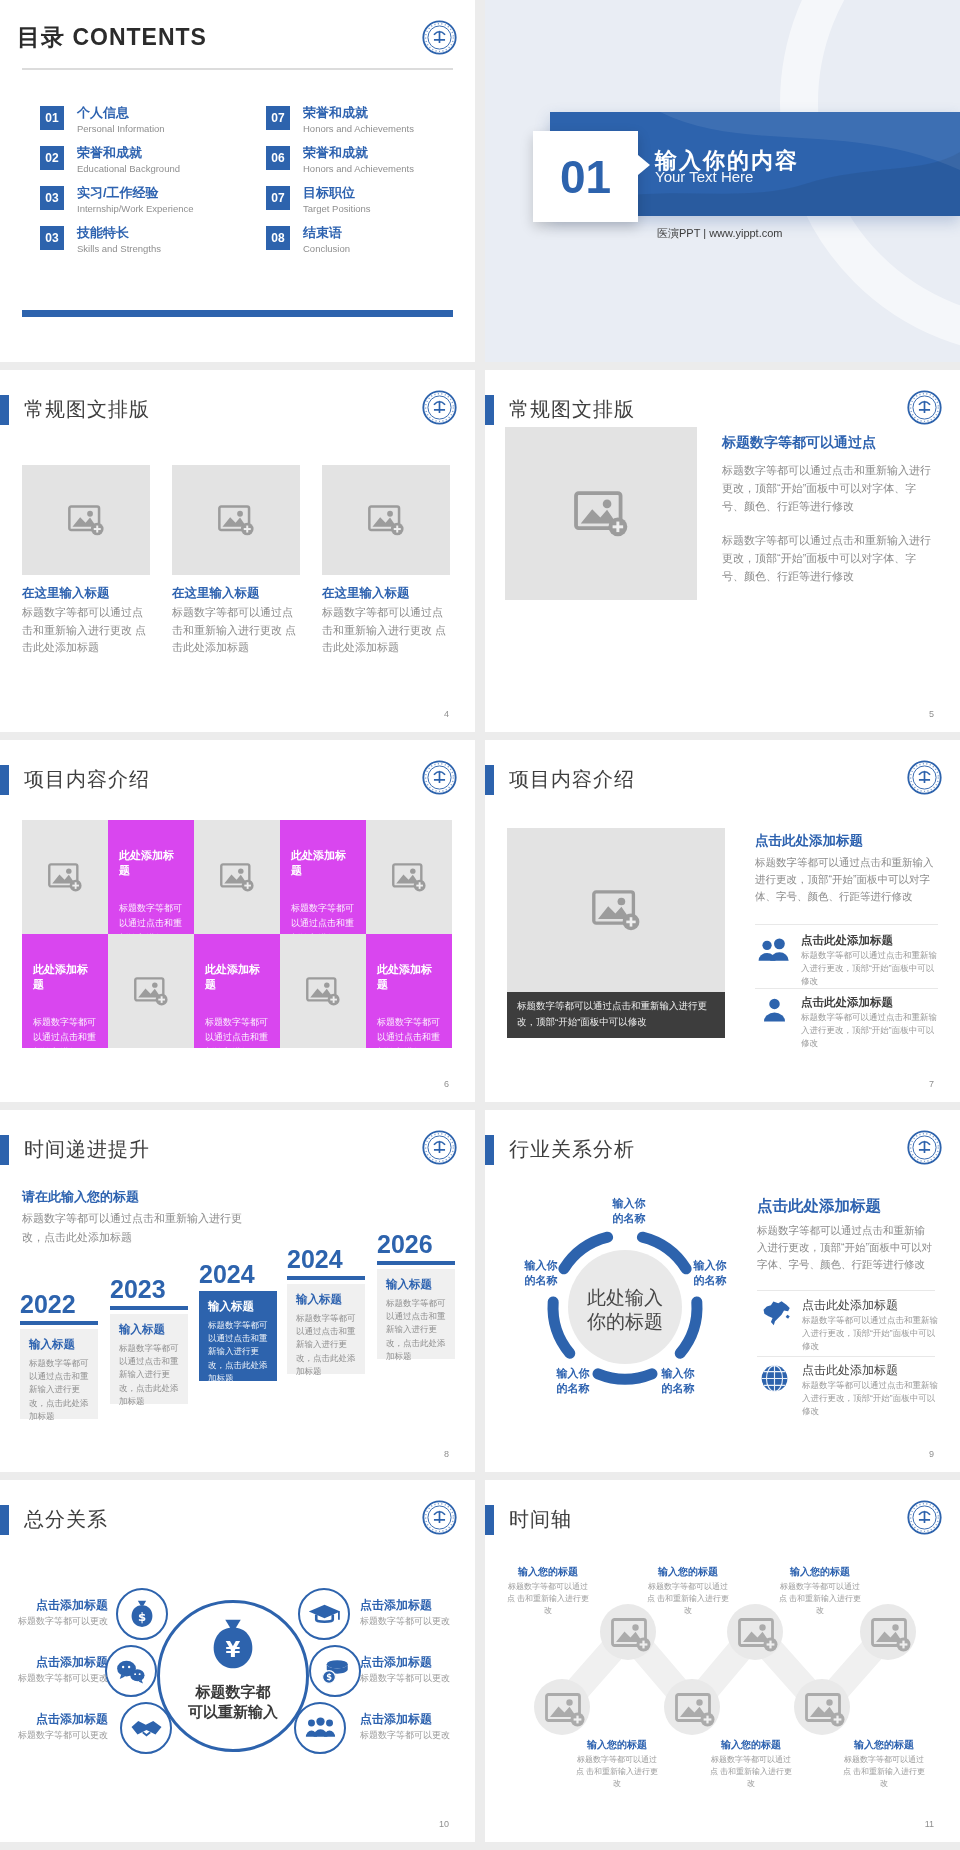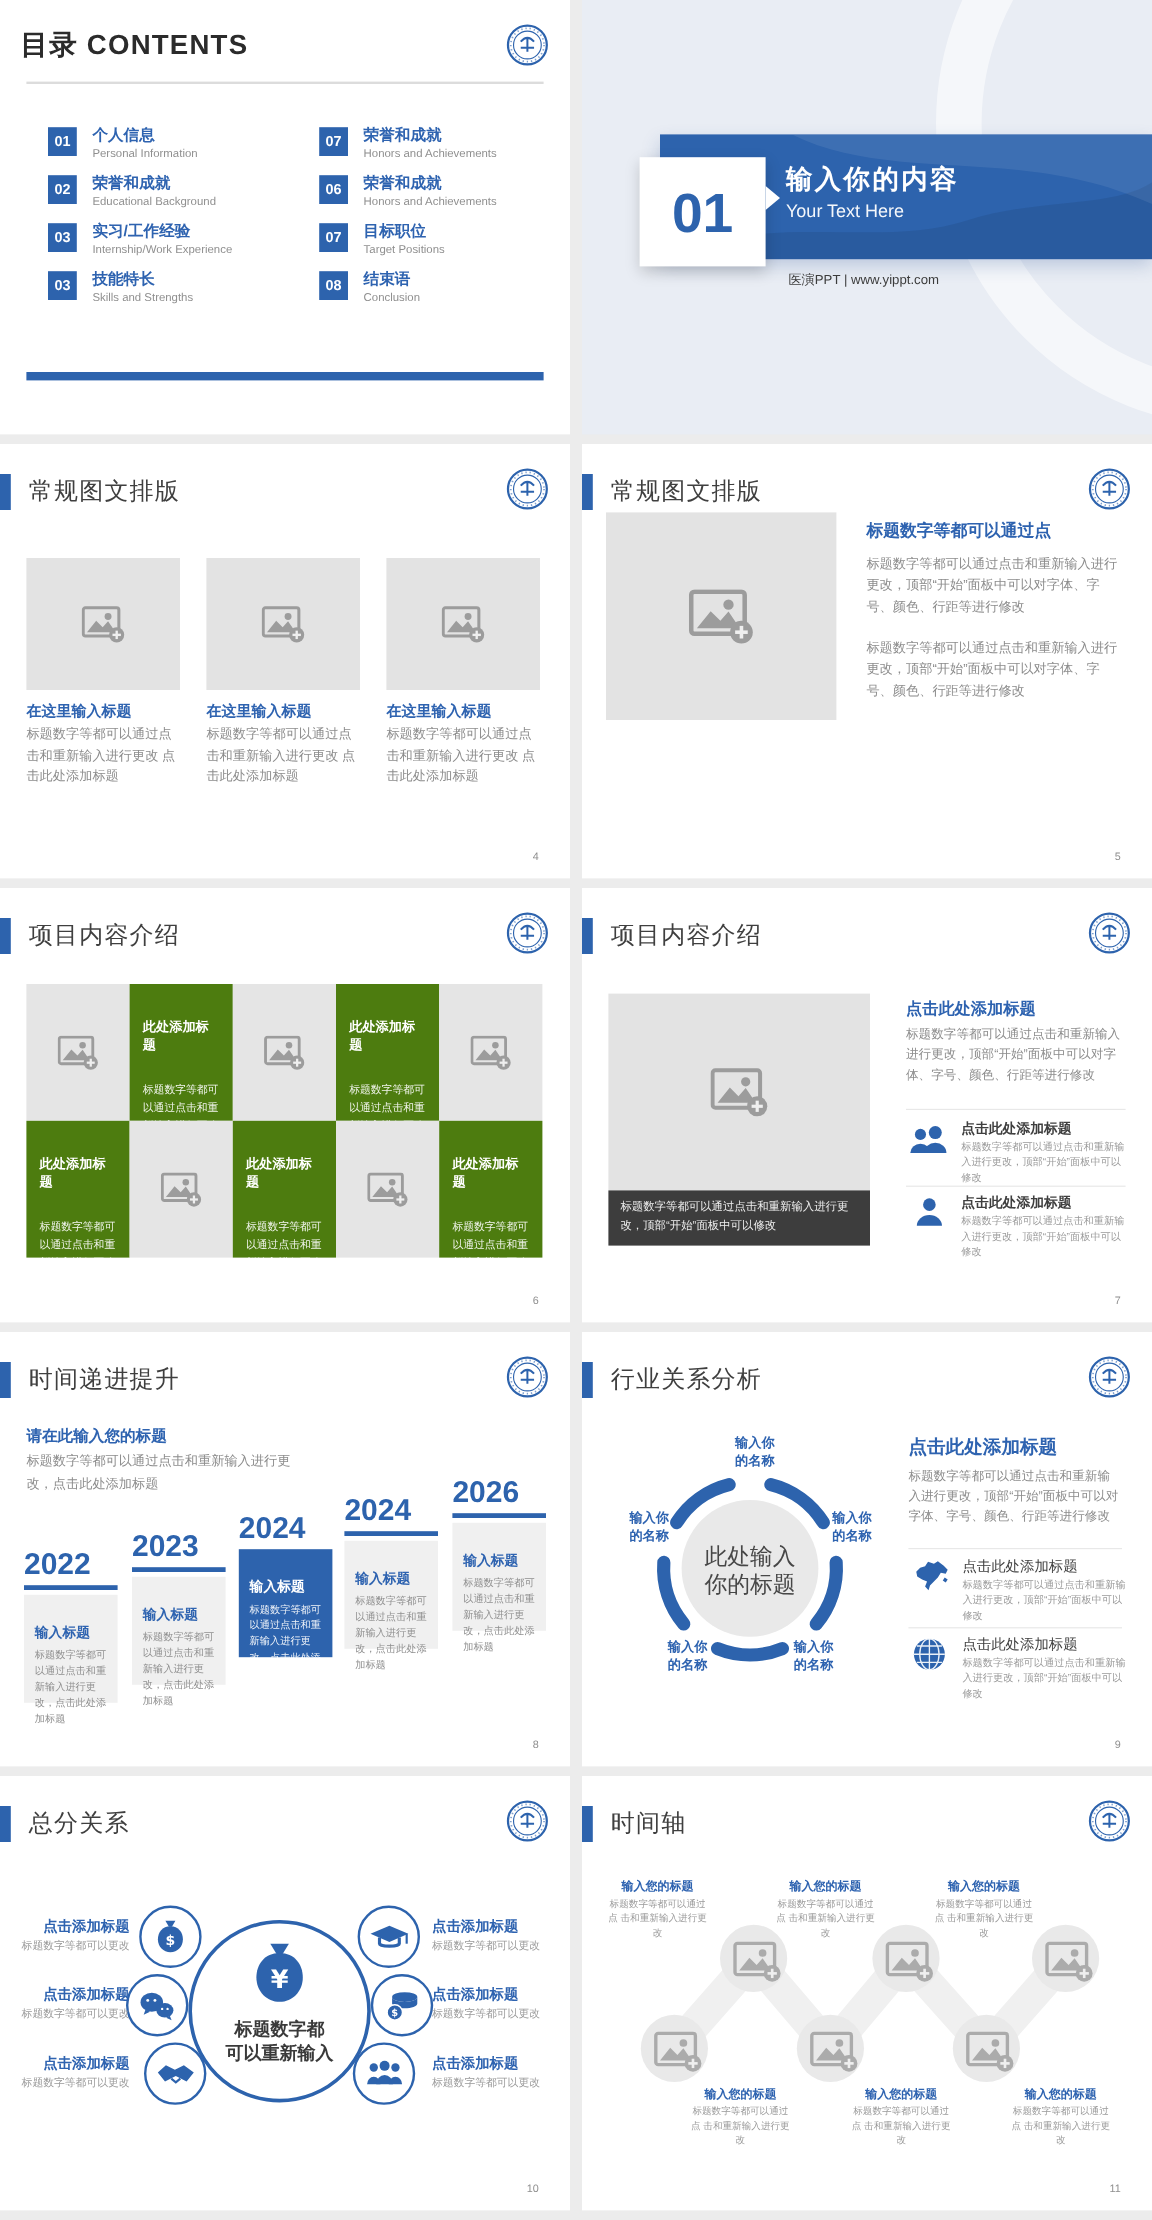--- a/index.html
+++ b/index.html
@@ -21,40 +21,40 @@
   .c-item{position:absolute;display:flex;gap:13px;width:210px;}
   .c-num{width:24px;height:24px;background:#2d63ad;color:#fff;font-size:12px;font-weight:bold;display:flex;align-items:center;justify-content:center;flex:0 0 24px;}
   .c-zh{font-size:13px;font-weight:bold;color:#2e63b0;line-height:1.15;}
   .c-en{font-size:9.5px;color:#8f8f8f;margin-top:2px;}
   
   .s2{background:#e9edf4;}
   .s2-deco{position:absolute;left:295px;top:-150px;width:430px;height:430px;border-radius:50%;border:38px solid rgba(255,255,255,.55);}
   .banner{position:absolute;left:65px;top:112px;width:410px;height:104px;background:#2d63ad;box-shadow:0 6px 14px rgba(45,85,150,.25);overflow:hidden;}
   .card01{position:absolute;left:48px;top:131px;width:105px;height:91px;background:#fff;box-shadow:0 5px 12px rgba(0,0,0,.18);display:flex;align-items:center;justify-content:center;font-size:46px;font-weight:bold;color:#2d63ad;}
   .card-tri{position:absolute;left:153px;top:155px;width:0;height:0;border-top:10px solid transparent;border-bottom:10px solid transparent;border-left:12px solid #fff;}
-  .ban-title{position:absolute;left:170px;top:135px;font-size:22px;font-weight:bold;color:#fff;letter-spacing:2px;}
+  .ban-title{position:absolute;left:170px;top:146px;font-size:22px;font-weight:bold;color:#fff;letter-spacing:2px;}
   .ban-sub{position:absolute;left:170px;top:168px;font-size:15px;color:rgba(255,255,255,.95);}
   .credit{position:absolute;left:172px;top:226px;font-size:11px;color:#3c3c3c;}
   
   .fig-cap{font-size:12.5px;font-weight:bold;color:#2e63b0;}
   .fig-body{font-size:11px;line-height:1.6;color:#8c8c8c;}
   
   .cell{position:absolute;width:86px;height:114px;}
-  .cell-blue{background:#4d7c0f;color:#fff;padding:28px 11px 0 11px;box-sizing:border-box;}
+  .cell-blue{background:#d946ef;color:#fff;padding:28px 11px 0 11px;box-sizing:border-box;}
   .cell-blue .ct{font-size:11px;font-weight:bold;}
   .cell-blue .cb{font-size:9px;line-height:1.65;margin-top:23px;color:rgba(255,255,255,.92);}
   .cell-img{background:#e5e5e5;display:flex;align-items:center;justify-content:center;color:#9c9c9c;}
   
   .divider{position:absolute;height:1px;background:#e8e8e8;}
   .item-title{font-size:11.5px;font-weight:bold;color:#3f3f3f;}
   .item-body{font-size:8.5px;line-height:1.55;color:#9a9a9a;}
   
   .yr{position:absolute;font-size:25px;font-weight:bold;color:#2d63ad;}
   .yr-line{position:absolute;width:78px;height:3.5px;background:#2d63ad;}
-  .yr-box{position:absolute;width:78px;height:90px;background:#f0f0f0;padding:24px 9px;box-sizing:border-box;}
+  .yr-box{position:absolute;width:78px;height:90px;background:#f0f0f0;padding:8px 9px;box-sizing:border-box;}
   .yr-box .bt{font-size:11.5px;font-weight:bold;color:#2e63b0;}
   .yr-box .bb{font-size:8.5px;line-height:1.55;color:#8f8f8f;margin-top:5px;}
   .yr-box.hl{background:#2d63ad;}
   .yr-box.hl .bt{color:#fff;}
   .yr-box.hl .bb{color:rgba(255,255,255,.92);}
   
   .node{position:absolute;width:52px;font-size:11px;font-weight:bold;color:#2e63b0;text-align:center;line-height:1.35;}
   
   .t-circ{position:absolute;width:52px;height:52px;border:2.5px solid #2d63ad;border-radius:50%;background:#fff;display:flex;align-items:center;justify-content:center;color:#2d63ad;box-sizing:border-box;}
   .t-title{position:absolute;font-size:12px;font-weight:bold;color:#2e63b0;}

